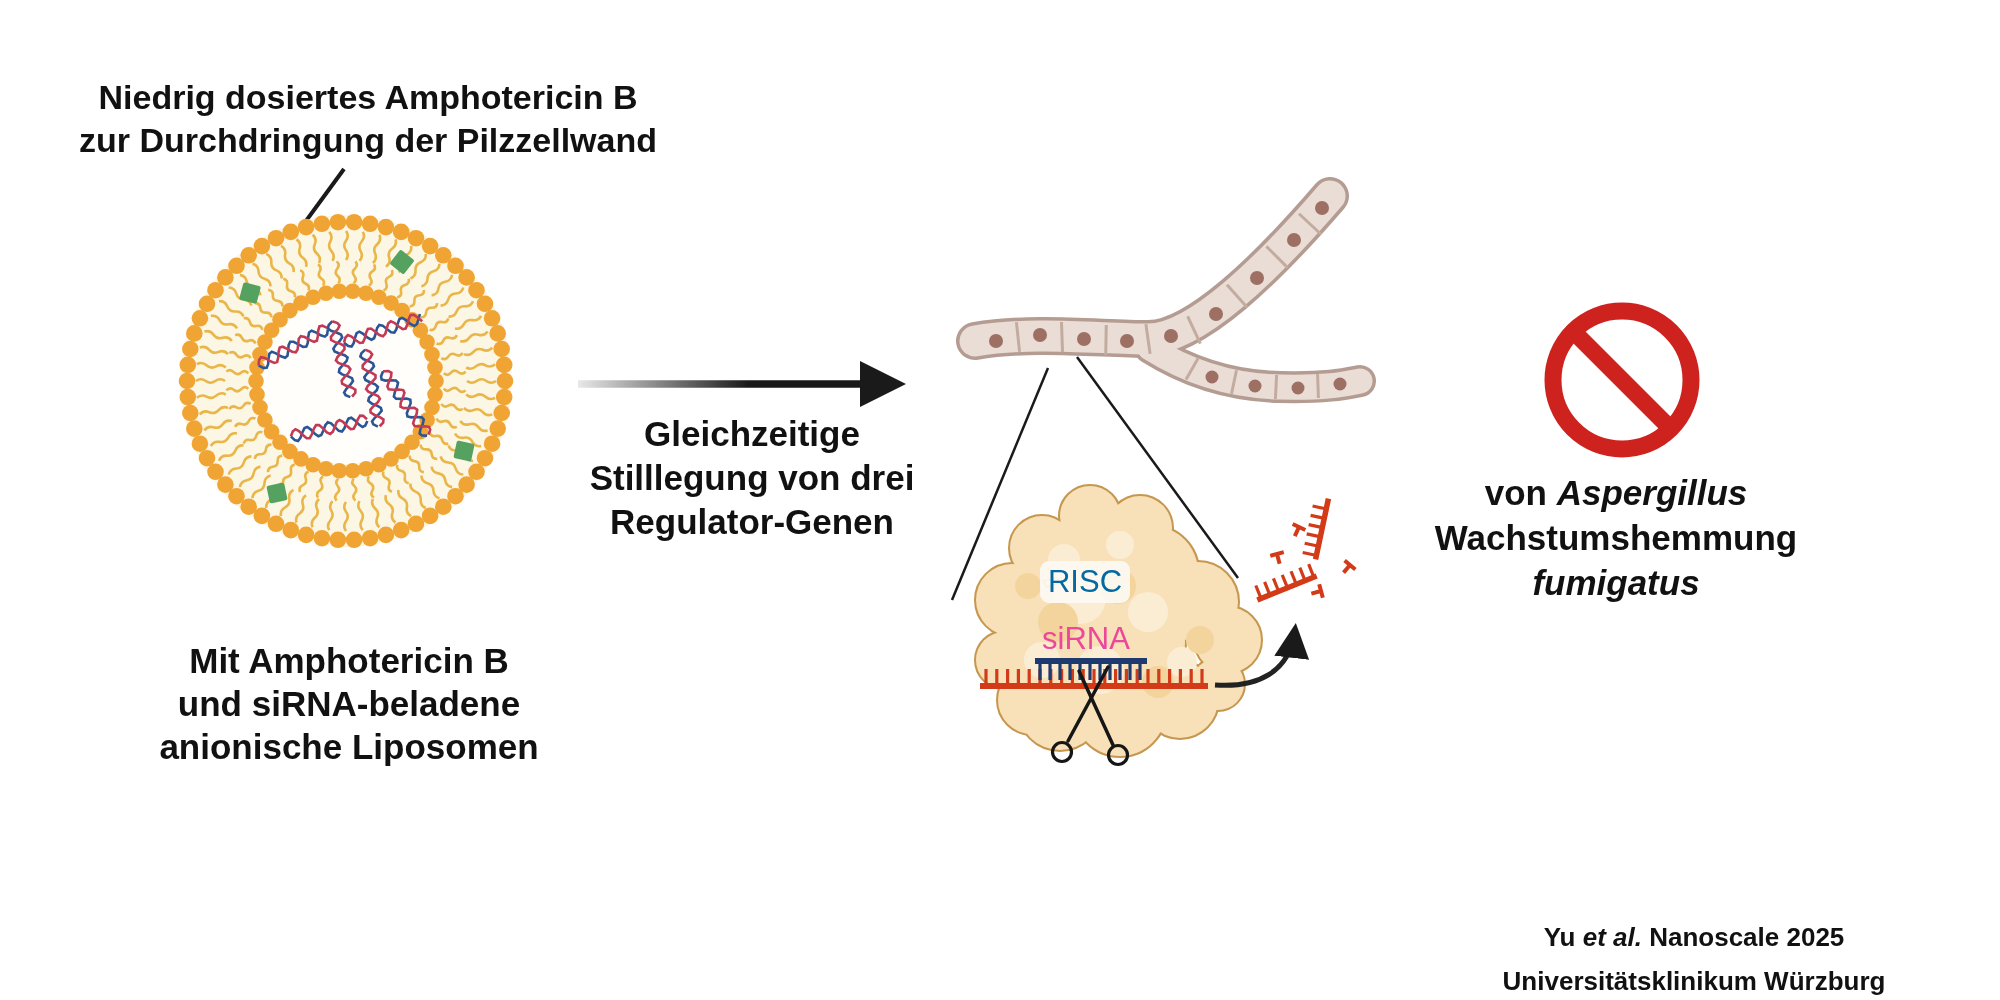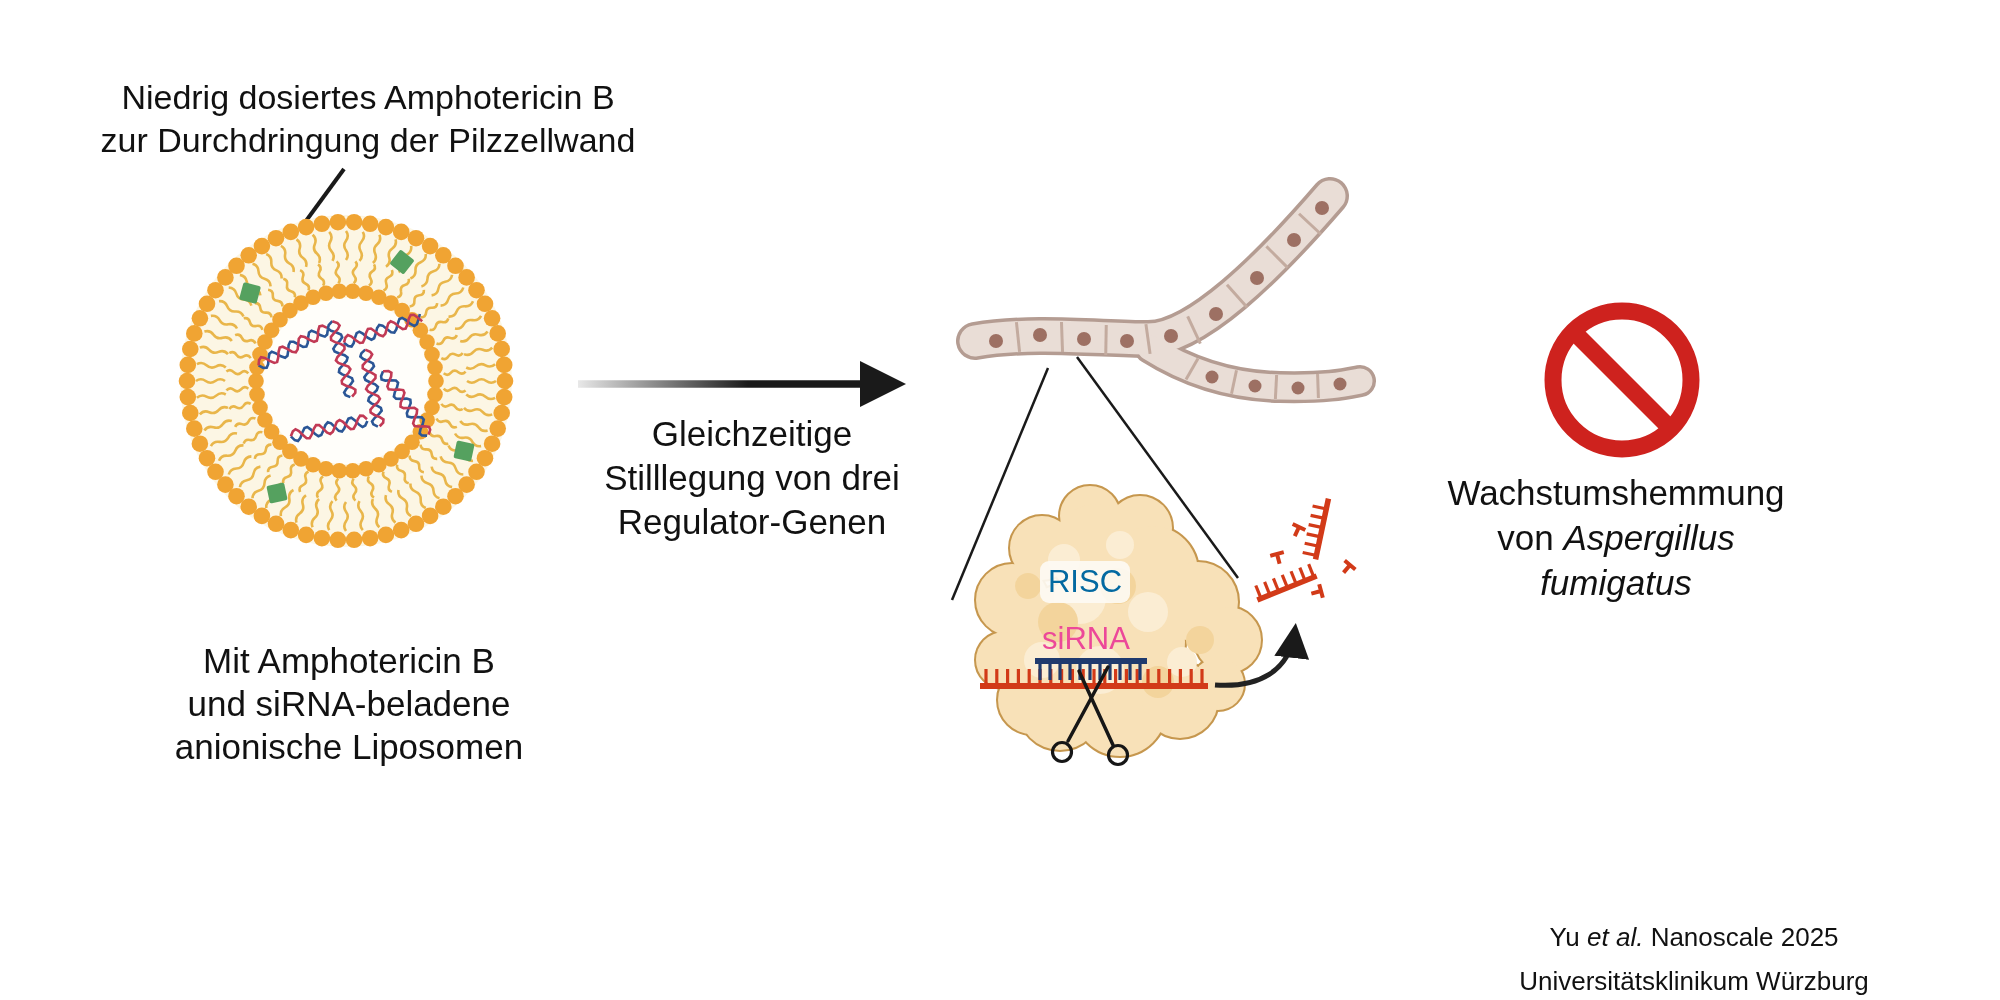--- a/index.html
+++ b/index.html
@@ -1,19 +1,19 @@
 <!DOCTYPE html>
 <html><head>
 <meta charset="utf-8">
 <style>
   html,body{margin:0;padding:0;background:#fff;}
   .stage{position:relative;width:2000px;height:1000px;background:#ffffff;overflow:hidden;
          font-family:"Liberation Sans",sans-serif;color:#111;}
   .scene{position:absolute;left:0;top:0;width:2000px;height:1000px;}
-  .lbl{position:absolute;text-align:center;font-weight:400;color:#111;letter-spacing:0;}
+  .lbl{position:absolute;text-align:center;font-weight:700;color:#111;letter-spacing:0;}
   .lbl .it{font-style:italic;}
   .chip{position:absolute;text-align:center;font-weight:500;border-radius:9px;}
   #risc-chip{left:1040px;top:561px;width:90px;height:42px;line-height:42px;
              background:rgba(253,250,243,.92);font-size:31px;color:#0369a1;}
   #sirna-lbl{left:1037px;top:621px;width:98px;height:36px;line-height:36px;
              font-size:31px;color:#ec4899;background:transparent;}
 </style>
 </head>
 <body>
 
@@ -445,22 +445,22 @@
   <div class="lbl" style="left:497px;top:412px;width:510px;font-size:35px;line-height:44px;">
     <div>Gleichzeitige</div>
     <div>Stilllegung von drei</div>
     <div>Regulator-Genen</div>
   </div>
 
   <div class="chip" id="risc-chip">RISC</div>
   <div class="chip" id="sirna-lbl">siRNA</div>
 
   <div class="lbl" style="left:1361px;top:470px;width:510px;font-size:35px;line-height:45px;">
+    <div><span>von </span><span class="it">Aspergillus</span></div>
     <div>Wachstumshemmung</div>
-    <div><span>von </span><span class="it">Aspergillus</span></div>
     <div class="it">fumigatus</div>
   </div>
 
   <div class="lbl" style="left:1404px;top:871px;width:580px;font-size:26px;line-height:44px;margin-top:44px;">
     <div><span>Yu </span><span class="it">et al.</span><span> Nanoscale 2025</span></div>
     <div>Universitätsklinikum Würzburg</div>
   </div>
 </div>
 
 </body></html>

